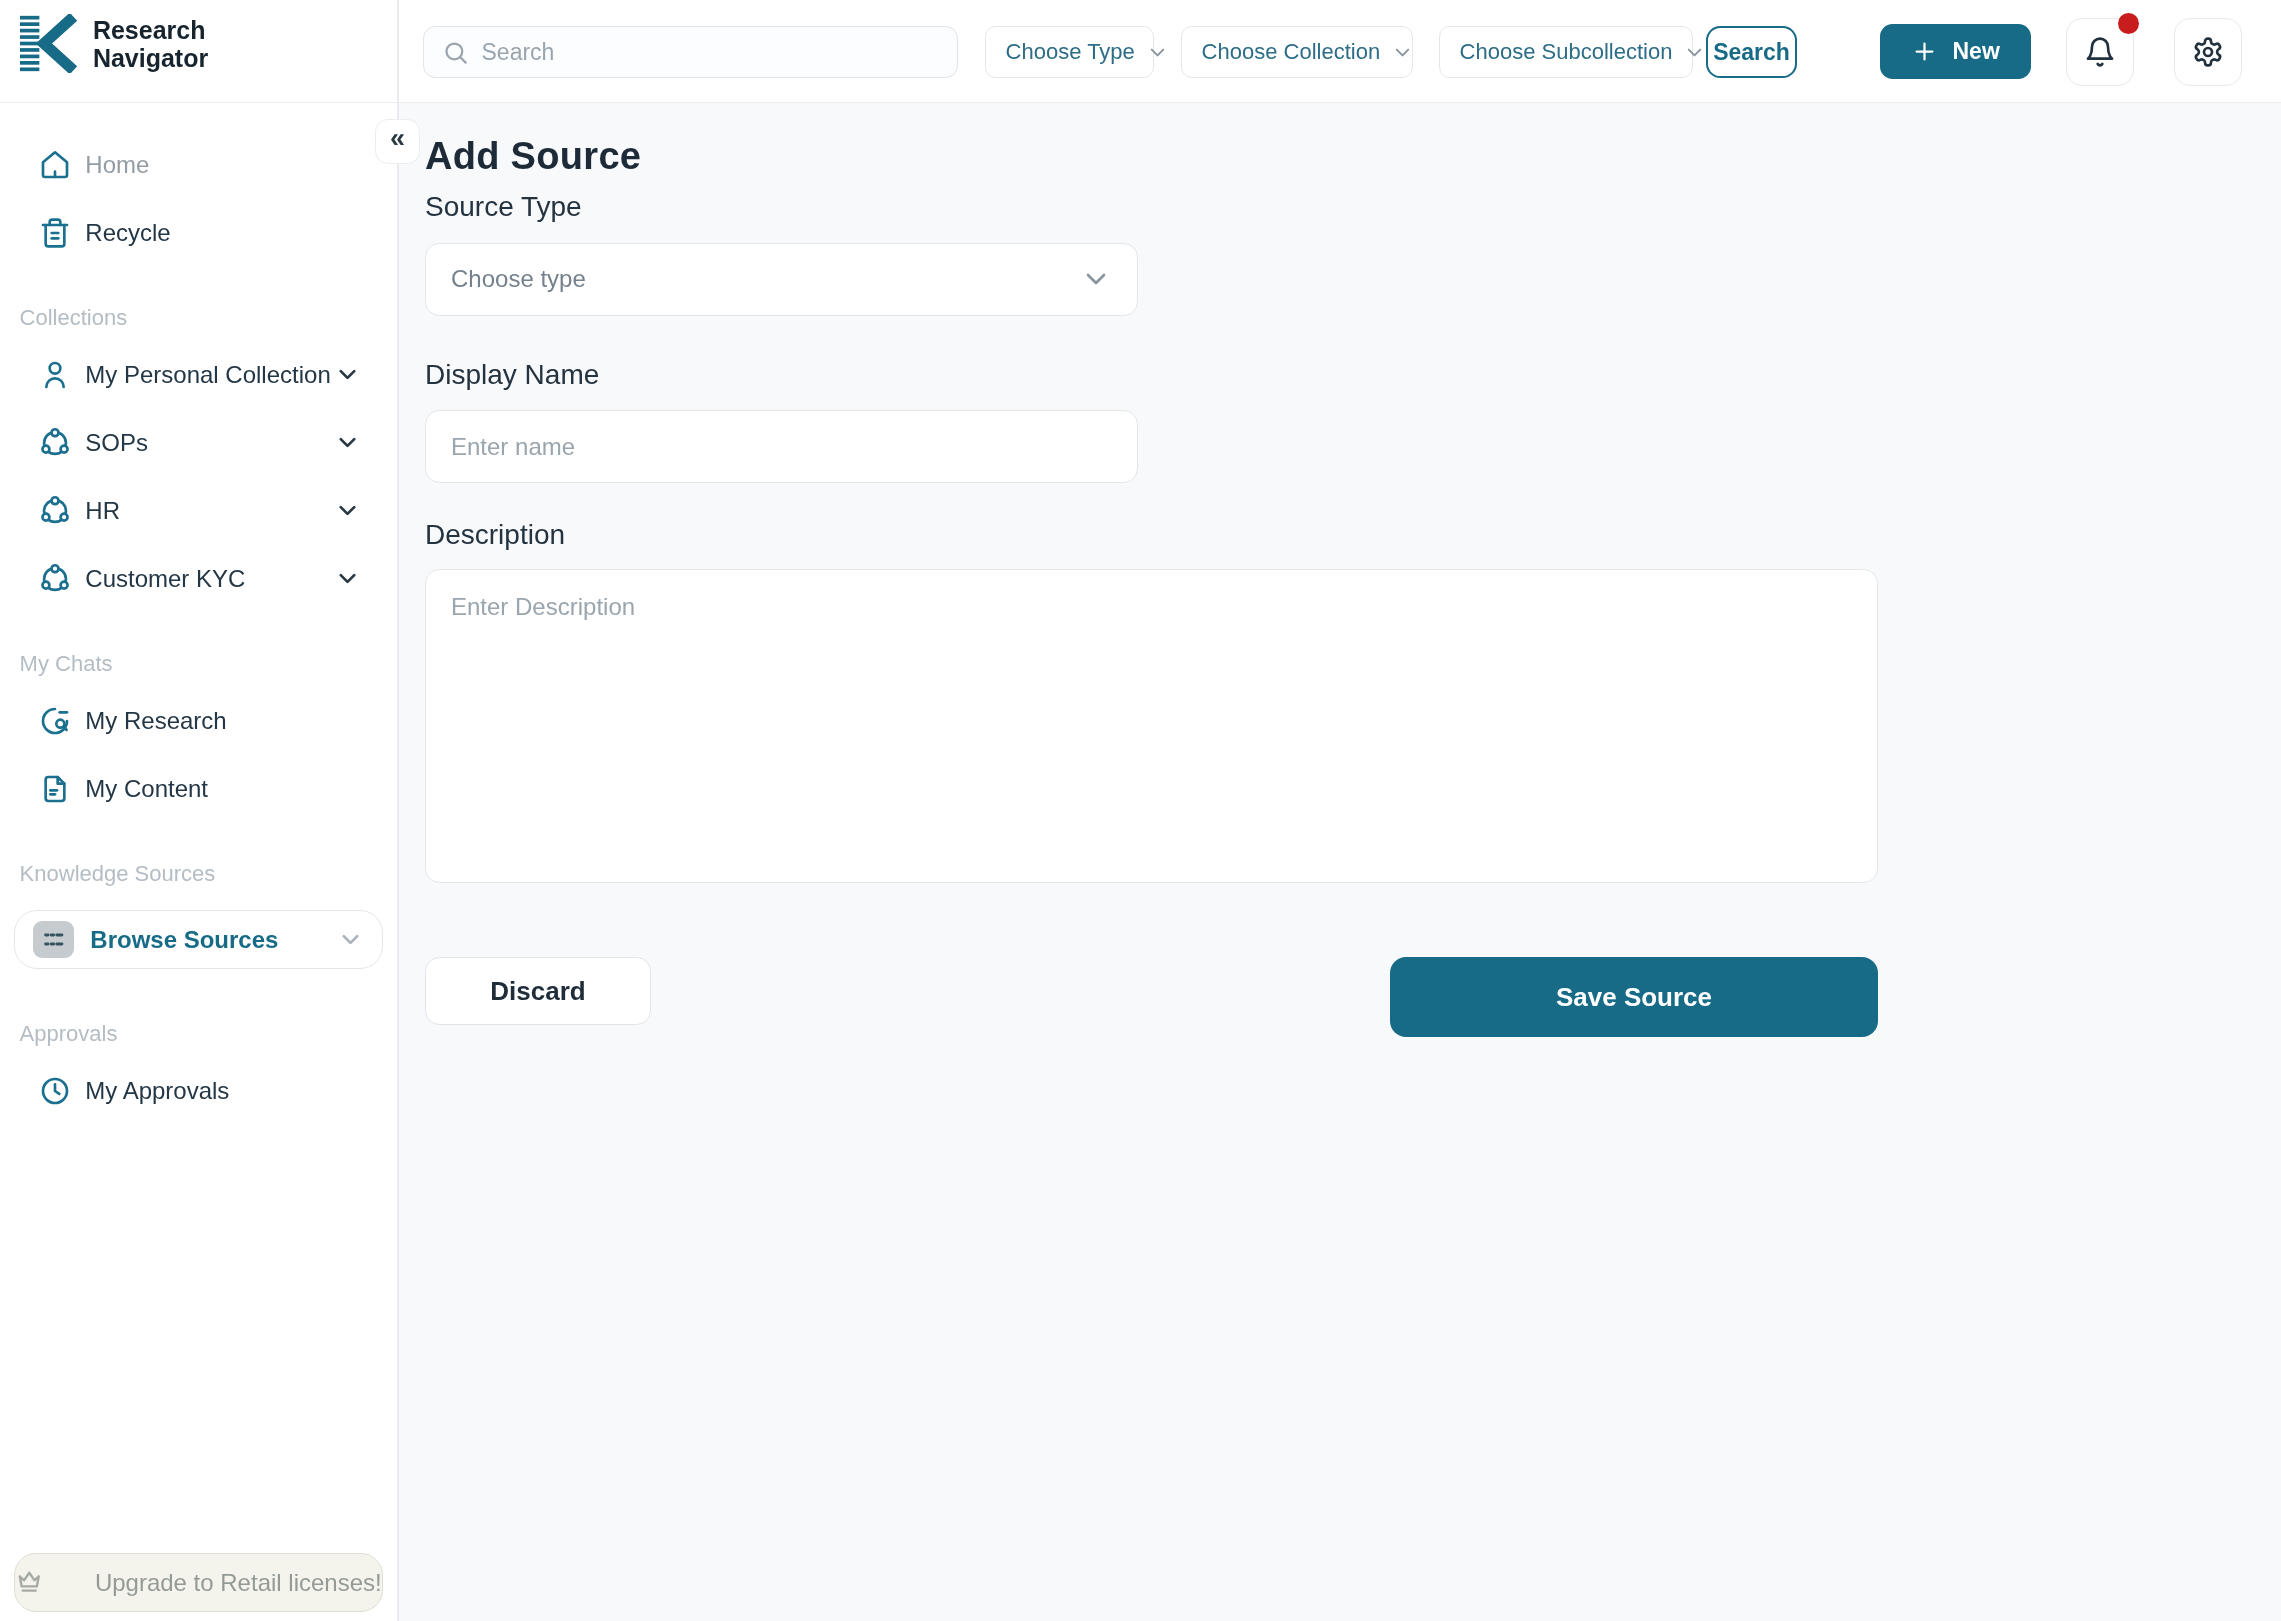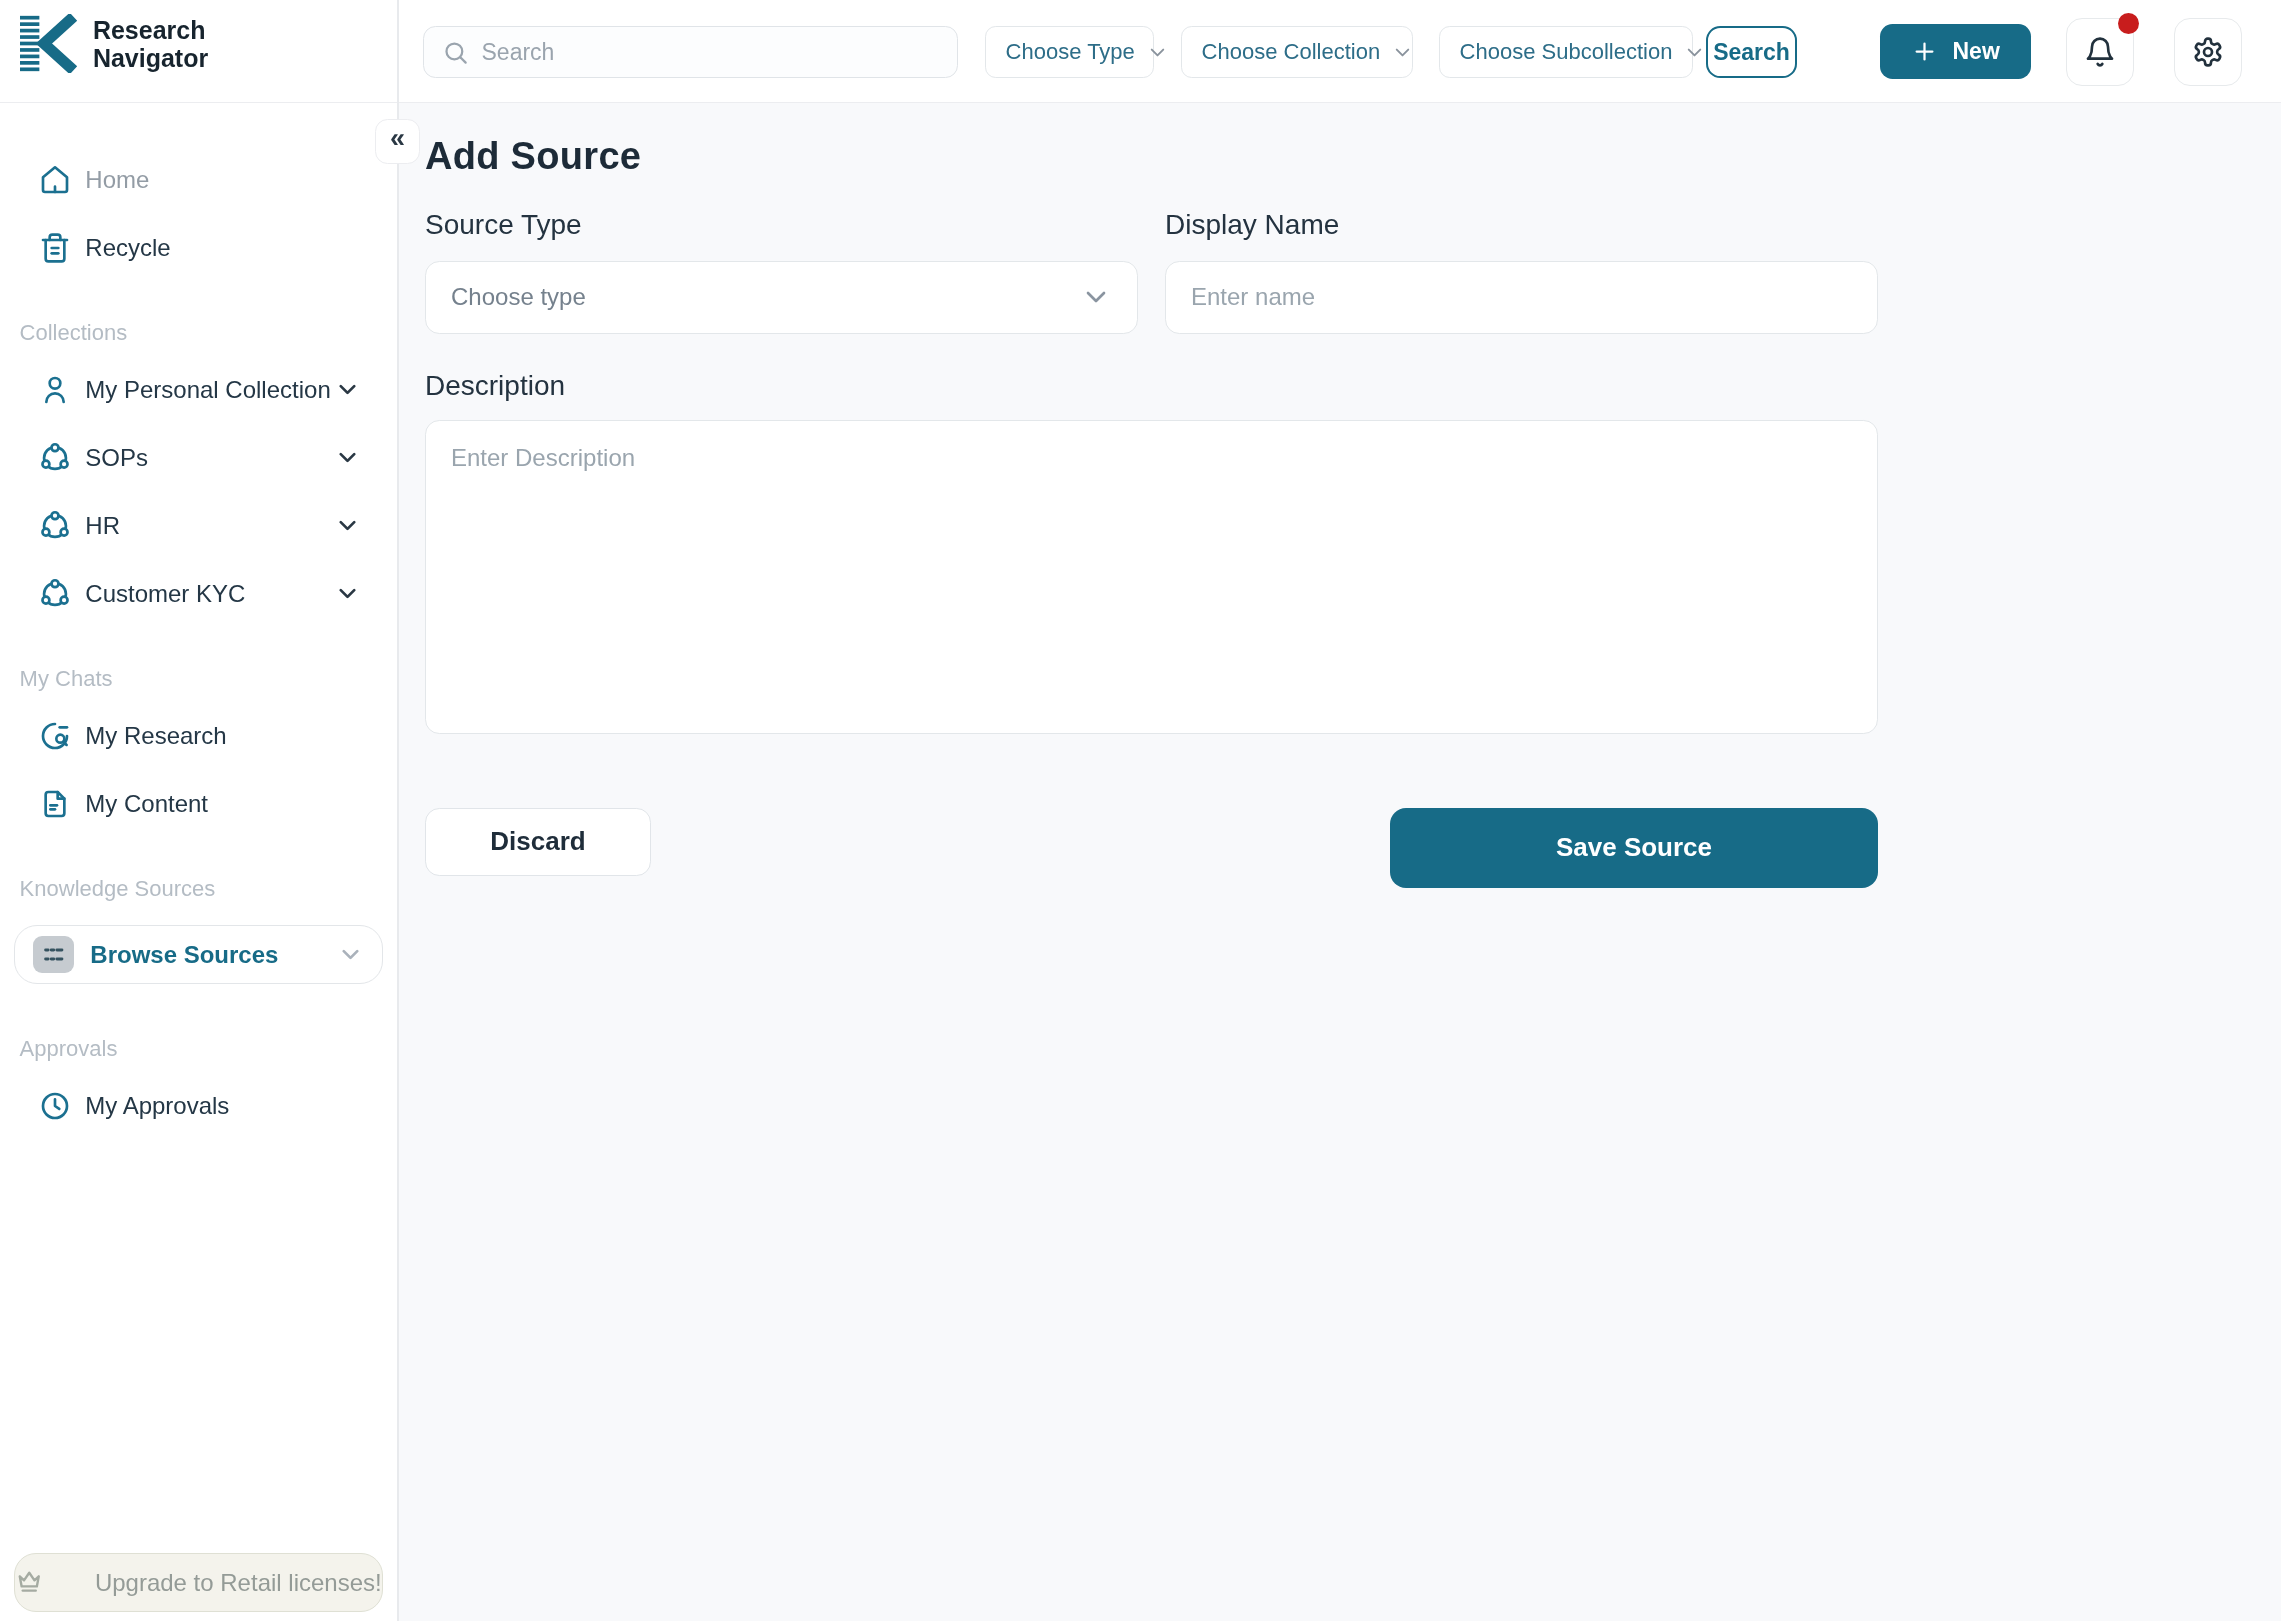--- a/index.html
+++ b/index.html
@@ -83,21 +83,21 @@
     font-size:27px; font-weight:700; color:#2a3844; cursor:pointer; padding-bottom:5.3px;
   }
 
   
   .sidebar { position:absolute; left:0; top:103px; width:397px; height:1518px; background:#fff; z-index:3; }
   .side-item {
     display:flex; align-items:center; height:41px;
     padding:0 36px 0 39px; margin-bottom:27px;
     font-size:24px; color:#243746; cursor:pointer;
   }
-  .side-item.first { margin-top:56px; }
+  .side-item.first { margin-top:41px; }
   .side-item .icn { width:32px; height:32px; margin-right:14.3px; color:#1b7090; flex:none; }
   .side-item .icn svg { width:32px; height:32px; }
   .side-item .chev { width:27px; height:27px; color:#2a3844; margin-left:auto; flex:none; }
   .muted-label { color:#939ca5; }
   .section-h { font-size:22px; color:#b4bcc4; margin:52px 0 23px 19.6px; }
 
   .browse {
     margin:14.3px 14.3px 0 14.3px; height:59px;
     background:#fff; border:1.8px solid #e3e6e9; border-radius:23px;
     display:flex; align-items:center; padding:0 18px 0 18px; cursor:pointer;
@@ -119,21 +119,21 @@
   }
   .upgrade svg { width:28.5px; height:28.5px; color:#a5aba2; flex:none; }
 
   
   .main {
     position:absolute; left:398px; top:103px; width:1883px; height:1518px;
     background:#f8f9fb; padding:32px 1px 0 27px;
   }
   .page-title { font-size:38px; font-weight:700; color:#1d2b38; letter-spacing:0.3px; }
   .form { width:1453px; }
-  .field-row { display:flex; gap:27px; margin-top:31px; }
+  .field-row { display:flex; gap:43px; margin-top:13px;flex-direction:column; }
   .col { width:713px; }
   .f-label { display:block; font-size:28px; color:#243340; }
   .control {
     margin-top:19.6px; height:73px; width:100%;
     background:#fff; border:1.8px solid #e3e7ea; border-radius:14.3px;
     display:flex; align-items:center; padding:0 25px;
   }
   .select { cursor:pointer; }
   .select .sel-placeholder { font-size:24px; color:#75818d; }
   .select .chev { width:32px; height:32px; color:#8a94a0; margin-left:auto; flex:none; }

